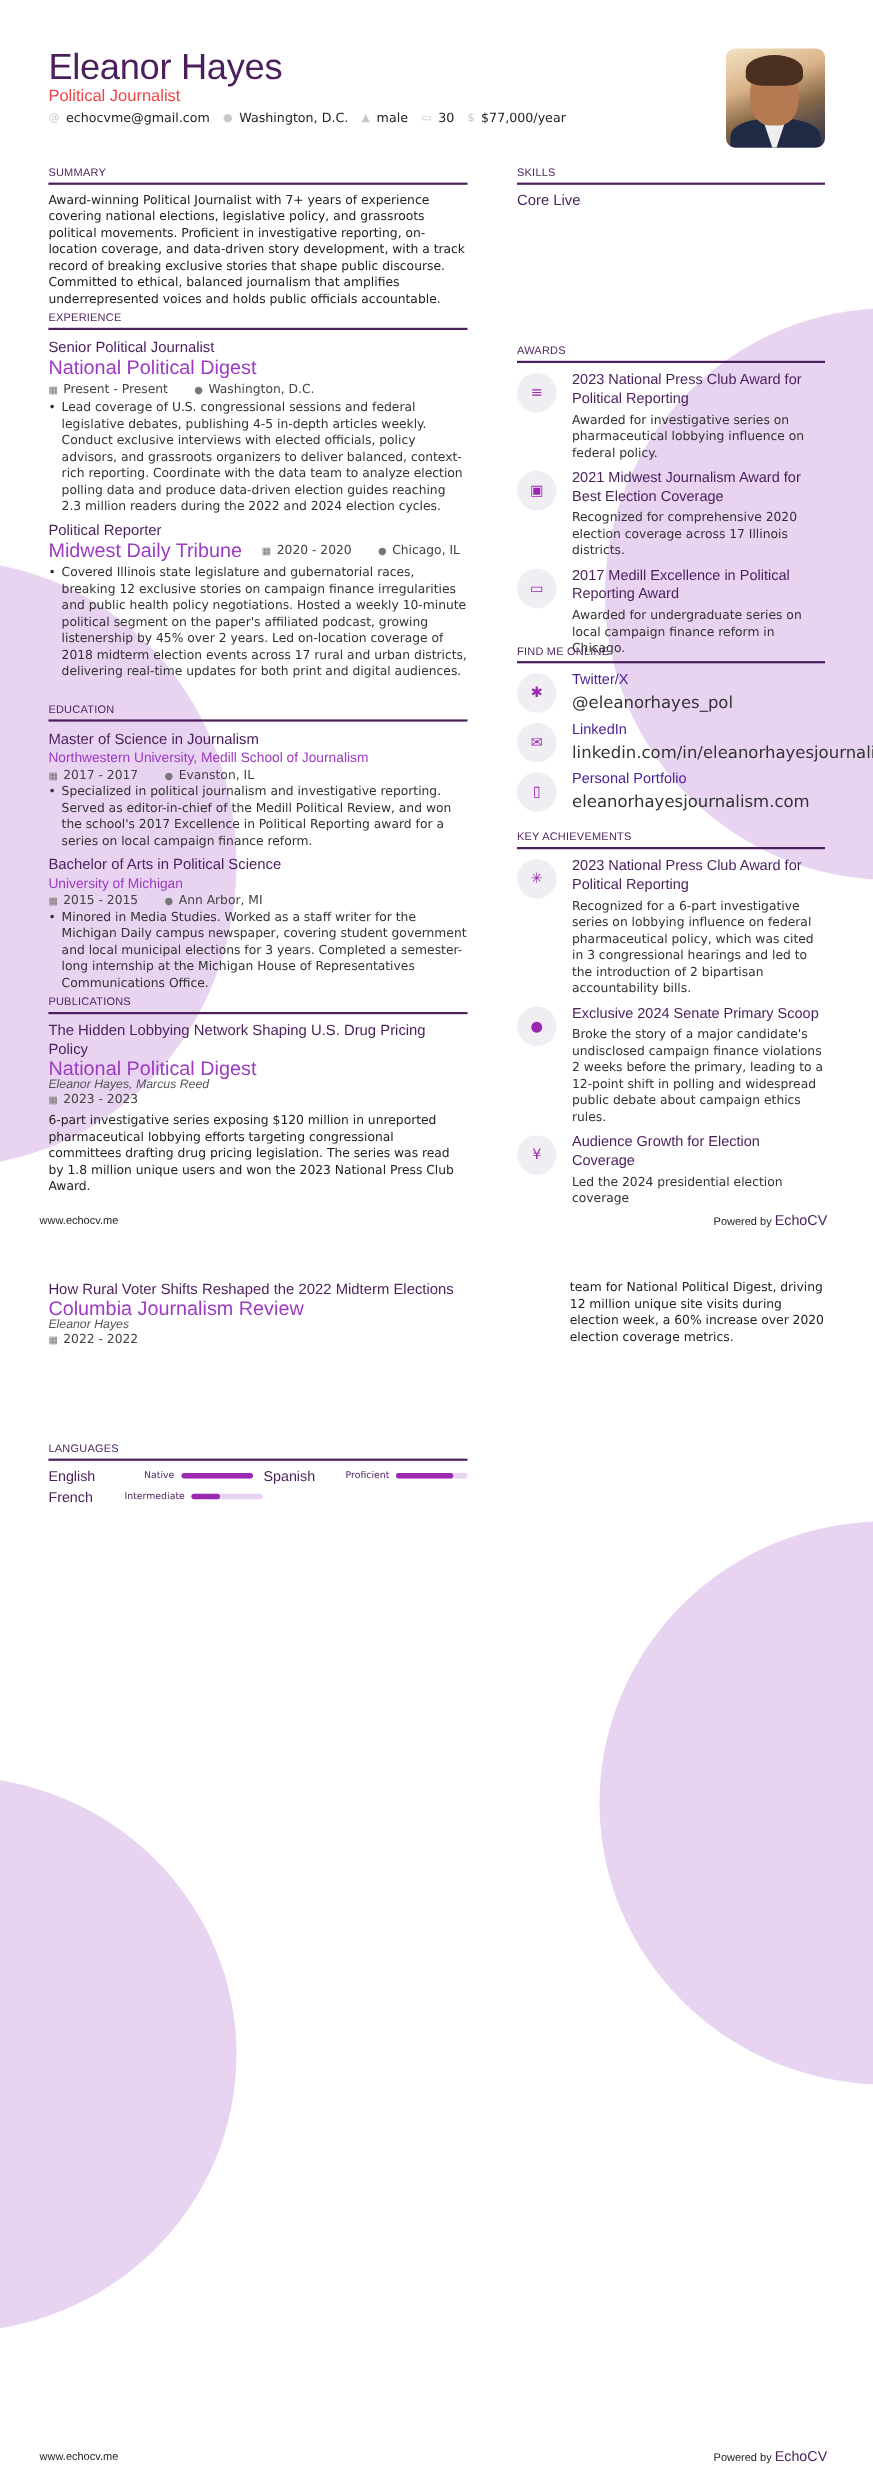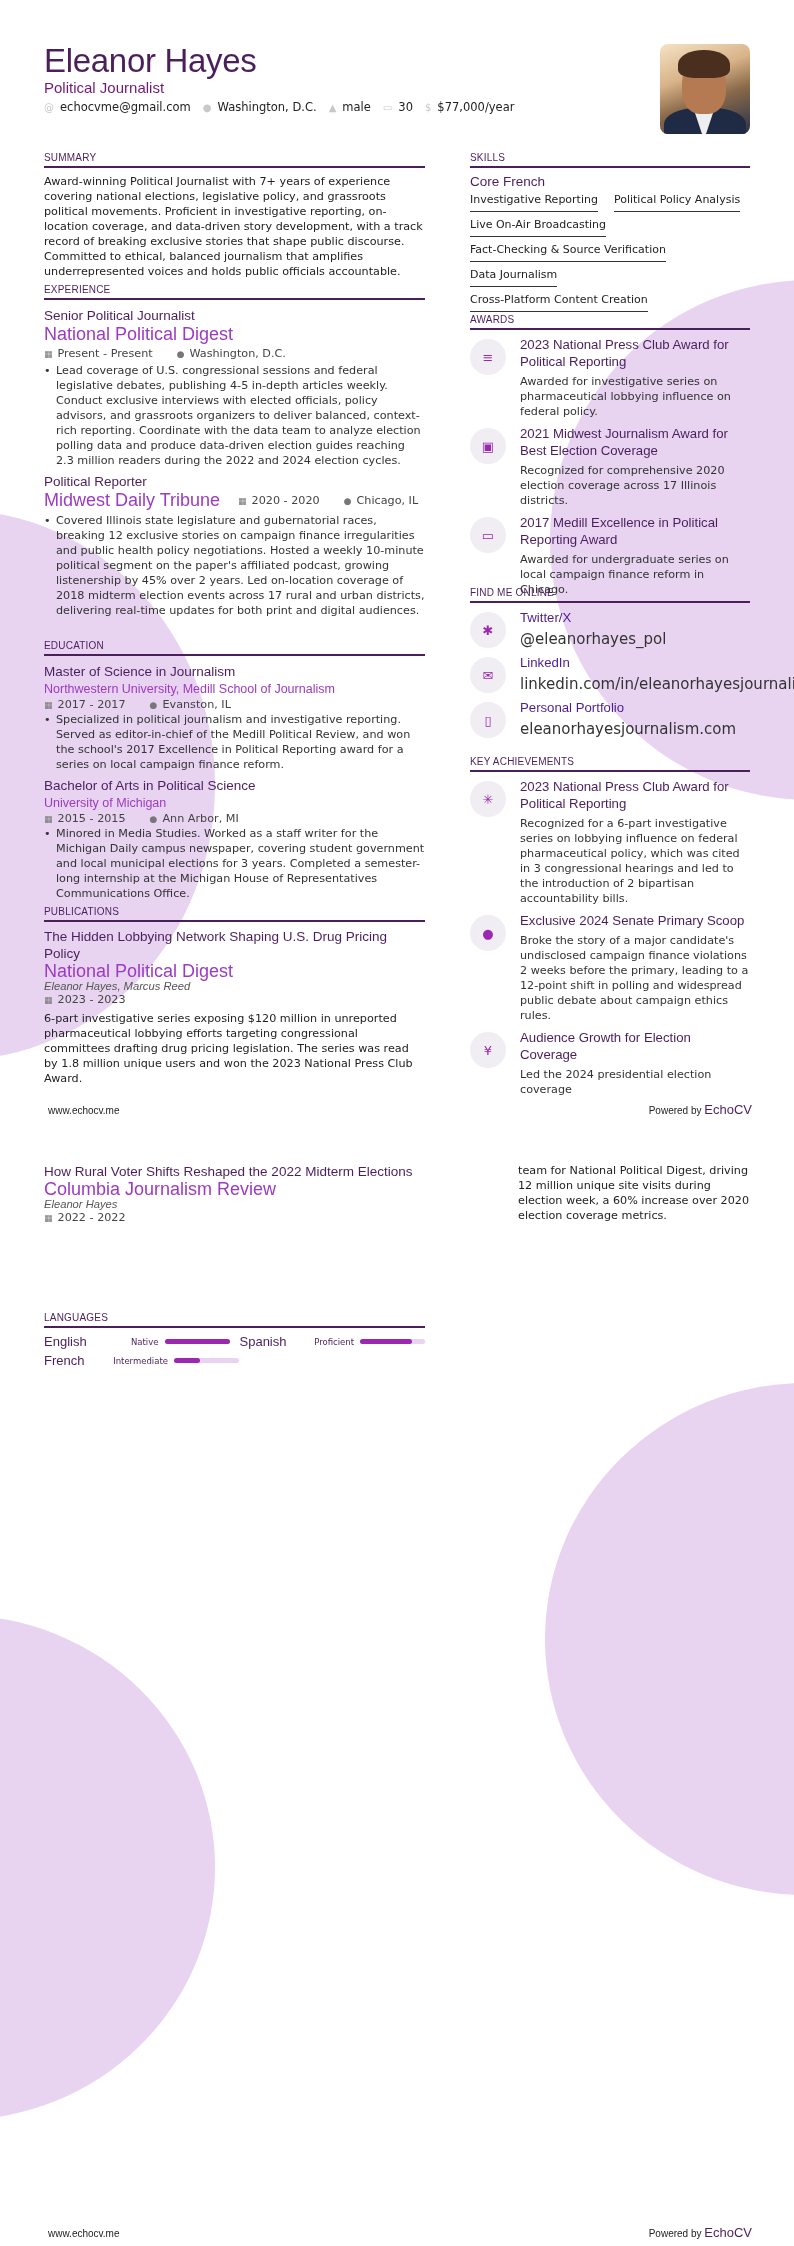--- a/index.html
+++ b/index.html
@@ -2,21 +2,21 @@
 <html><head>
 <meta charset="utf-8">
 <style>
   * { box-sizing: border-box; margin: 0; padding: 0; }
   body { width: 794px; background: #fff; font-family: "DejaVu Sans", sans-serif; color: #333; }
   .page { position: relative; width: 794px; height: 1123px; overflow: hidden; background: #fff; }
   .circle { position: absolute; border-radius: 50%; background: #e8d3f1; z-index: 0; }
   .content { position: relative; z-index: 1; }
   .abs { position: absolute; }
   .name { left: 44px; top: 42px; font-size: 33px; color: #4a1f5c; font-family: "Liberation Sans", sans-serif; letter-spacing: -0.3px; }
-  .title { left: 44px; top: 79px; font-size: 15px; color: #701a75; font-family: "Liberation Sans", sans-serif; }
+  .title { left: 44px; top: 79px; font-size: 15px; color: #ef4444; font-family: "Liberation Sans", sans-serif; }
   .contacts { left: 44px; top: 100px; display: flex; gap: 12px; font-size: 11.5px; color: #222; align-items: center; }
   .contacts .ci { display: flex; align-items: center; gap: 6px; }
   .contacts .ic { color: #c8c8c8; font-size: 10px; }
   .photo { left: 660px; top: 44px; width: 90px; height: 90px; border-radius: 8px; overflow: hidden;
     background: linear-gradient(160deg, #f4e3c4 0%, #d9b389 35%, #8a6a4a 60%, #2a3148 100%); }
   .photo .face { position: absolute; left: 22px; top: 14px; width: 44px; height: 56px; border-radius: 45% 45% 40% 40%; background: #b57a52; }
   .photo .hair { position: absolute; left: 18px; top: 6px; width: 52px; height: 28px; border-radius: 50% 50% 30% 30%; background: #4a2f1f; }
   .photo .body { position: absolute; left: 4px; top: 64px; width: 82px; height: 40px; border-radius: 40% 40% 0 0; background: #1f2a44; }
   .photo .shirt { position: absolute; left: 34px; top: 66px; width: 20px; height: 30px; background: #eeeeee; clip-path: polygon(0 0,100% 0,50% 100%); }
 
@@ -37,21 +37,21 @@
   .skill { font-size: 11px; color: #222; padding-bottom: 5px; border-bottom: 1.5px solid #333; }
 
   .rlist-item { display: flex; gap: 14px; margin-bottom: 6px; }
   .ricon { width: 36px; height: 36px; border-radius: 50%; background: #f1eef3; flex-shrink: 0; display: flex; align-items: center; justify-content: center; color: #9c27b0; font-size: 13px; margin-top: 3px; }
   .rtext .t { font-size: 13.2px; color: #4a1f5c; font-family: "Liberation Sans", sans-serif; line-height: 17px; }
   .rtext .d { font-size: 11.2px; color: #333; line-height: 15px; margin-top: 4px; }
   .online-item { display: flex; gap: 14px; margin-bottom: 6px; }
   .online-item .t { font-size: 13.2px; color: #4c1d95; font-family: "Liberation Sans", sans-serif; line-height: 18px; }
   .online-item .d { font-size: 15px; color: #333; line-height: 16px; margin-top: 4px; }
 
-  .footer-left { left: 48px; font-size: 10px; color: #222; font-family: "Liberation Sans", sans-serif; text-align: right; }
+  .footer-left { left: 36px; font-size: 10px; color: #222; font-family: "Liberation Sans", sans-serif; text-align: right; }
   .footer-right { right: 42px; font-size: 10px; color: #222; font-family: "Liberation Sans", sans-serif; }
   .footer-right .brand { font-size: 13px; color: #4a1f5c; }
 
   .lang-row { display: flex; align-items: center; }
   .lang { display: flex; align-items: center; width: 195px; text-align: center; }
   .lang .ln { font-size: 13px; color: #4a1f5c; font-family: "Liberation Sans", sans-serif; }
   .lang .lv { font-size: 8.5px; color: #4a1f5c; margin-left: auto; margin-right: 6px; }
   .bar { width: 65px; height: 5px; border-radius: 3px; background: #e8d3f1; position: relative; }
   .bar .fill { position: absolute; left: 0; top: 0; height: 5px; border-radius: 3px; background: #9c27b0; }
 </style>
@@ -165,29 +165,21 @@
         <div class="authors">Eleanor Hayes, Marcus Reed</div>
         <div class="meta" style="margin:1px 0 5px;">
           <div><span class="ic">▦</span><span>2023 - 2023</span></div>
         </div>
         <div class="para">6-part investigative series exposing $120 million in unreported pharmaceutical lobbying efforts targeting congressional committees drafting drug pricing legislation. The series was read by 1.8 million unique users and won the 2023 National Press Club Award.</div>
       </div>
     </div>
 
     <div class="abs right-col" style="top:152px;">
       <div class="sec-title">SKILLS</div>
-      <div class="core">Core French</div>
-      <div class="skills">
-        <span class="skill">Investigative Reporting</span>
-        <span class="skill">Political Policy Analysis</span>
-        <span class="skill" style="margin-right:60px;">Live On-Air Broadcasting</span>
-        <span class="skill" style="margin-right:60px;">Fact-Checking &amp; Source Verification</span>
-        <span class="skill">Data Journalism</span>
-        <span class="skill">Cross-Platform Content Creation</span>
-      </div>
+      <div class="core">Core Live</div>
     </div>
 
     <div class="abs right-col" style="top:314px;">
       <div class="sec-title">AWARDS</div>
       <div class="rlist-item">
         <div class="ricon">≡</div>
         <div class="rtext">
             <div class="t">2023 National Press Club Award for Political Reporting</div>
             <div class="d">Awarded for investigative series on pharmaceutical lobbying influence on federal policy.</div>
           </div>

